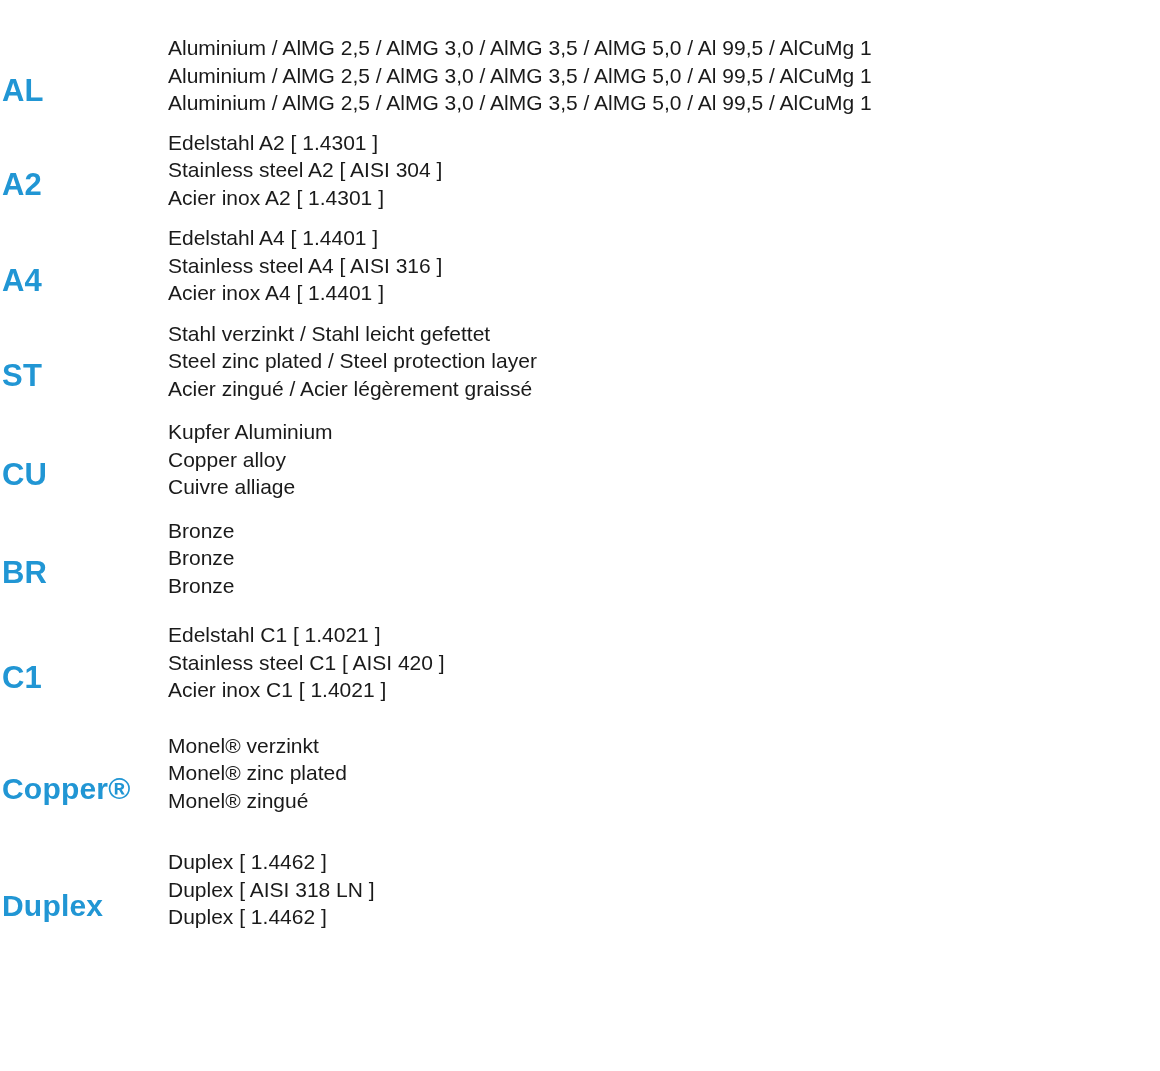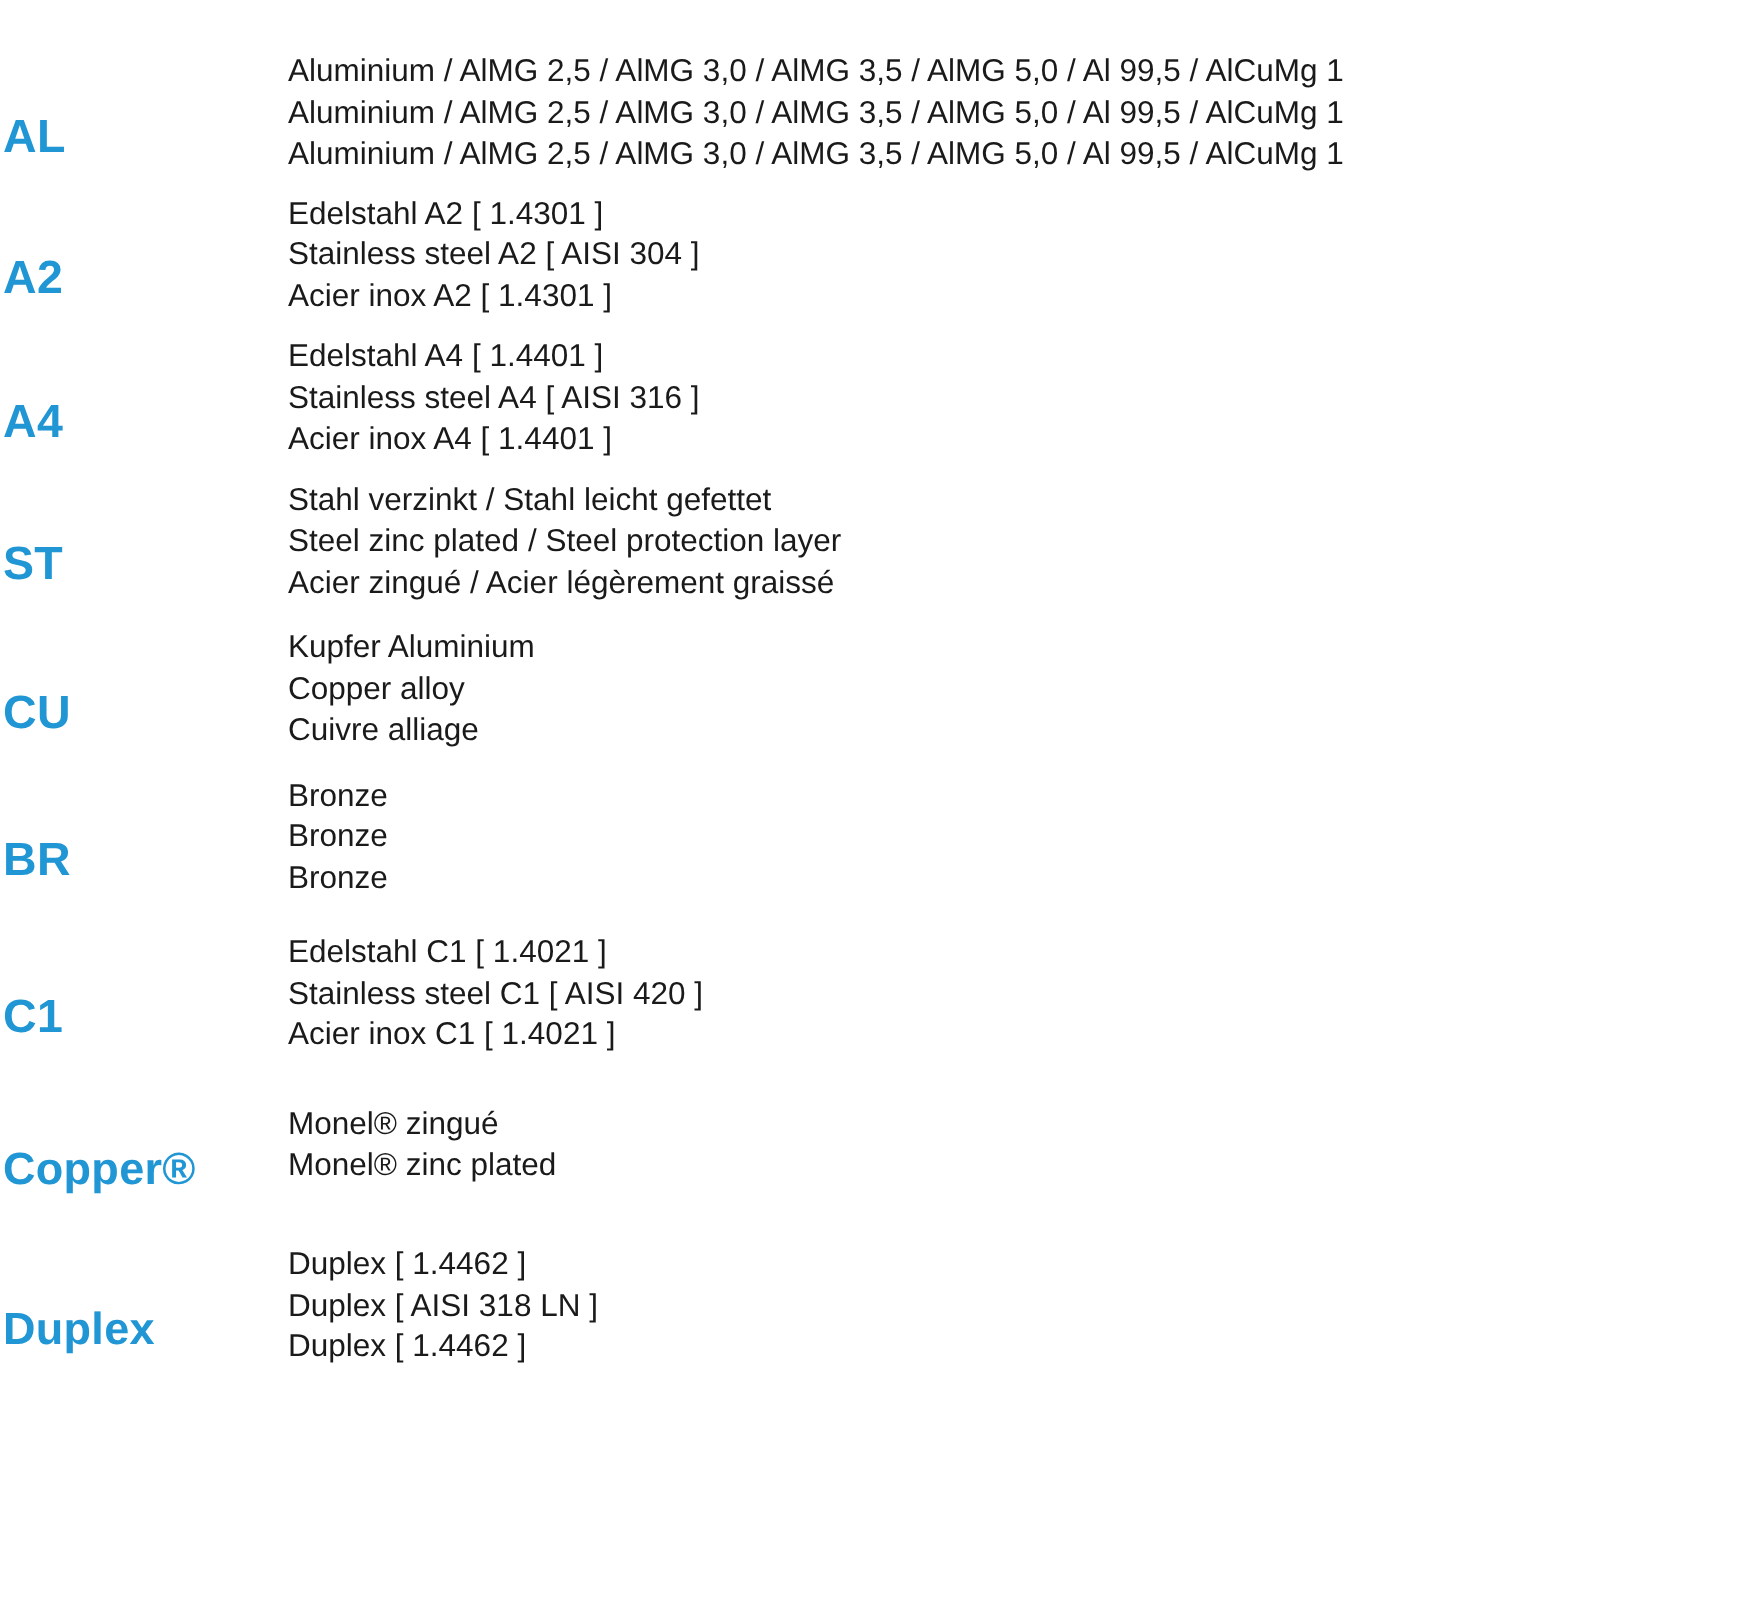--- a/index.html
+++ b/index.html
@@ -34,21 +34,20 @@
     font-size: 31px;
     font-weight: bold;
     line-height: 1.05;
     letter-spacing: 0.2px;
     white-space: nowrap;
     margin-top: 32px;
   }
   .desc {
     flex: 1 1 auto;
     box-sizing: border-box;
-    margin-left: 24px;
   }
   .desc .line {
     font-size: 21px;
     line-height: 27.5px;
     color: #1a1a1a;
     white-space: nowrap;
   }
   
   .row-al   { margin-top: 0px; }
   .row-a2   { margin-top: 12px; }
@@ -125,22 +124,23 @@
     <div class="desc">
       <div class="line">Edelstahl C1 [ 1.4021 ]</div>
       <div class="line">Stainless steel C1 [ AISI 420 ]</div>
       <div class="line">Acier inox C1 [ 1.4021 ]</div>
     </div>
   </div>
 
   <div class="row row-monel">
     <div class="code code-small">Copper®</div>
     <div class="desc">
+      <div class="line">Monel® verzinkt</div>
+      <div class="line">Monel® zinc plated</div>
       <div class="line">Monel® zingué</div>
-      <div class="line">Monel® zinc plated</div>
     </div>
   </div>
 
   <div class="row row-duplex">
     <div class="code code-small">Duplex</div>
     <div class="desc">
       <div class="line">Duplex [ 1.4462 ]</div>
       <div class="line">Duplex [ AISI 318 LN ]</div>
       <div class="line">Duplex [ 1.4462 ]</div>
     </div>

